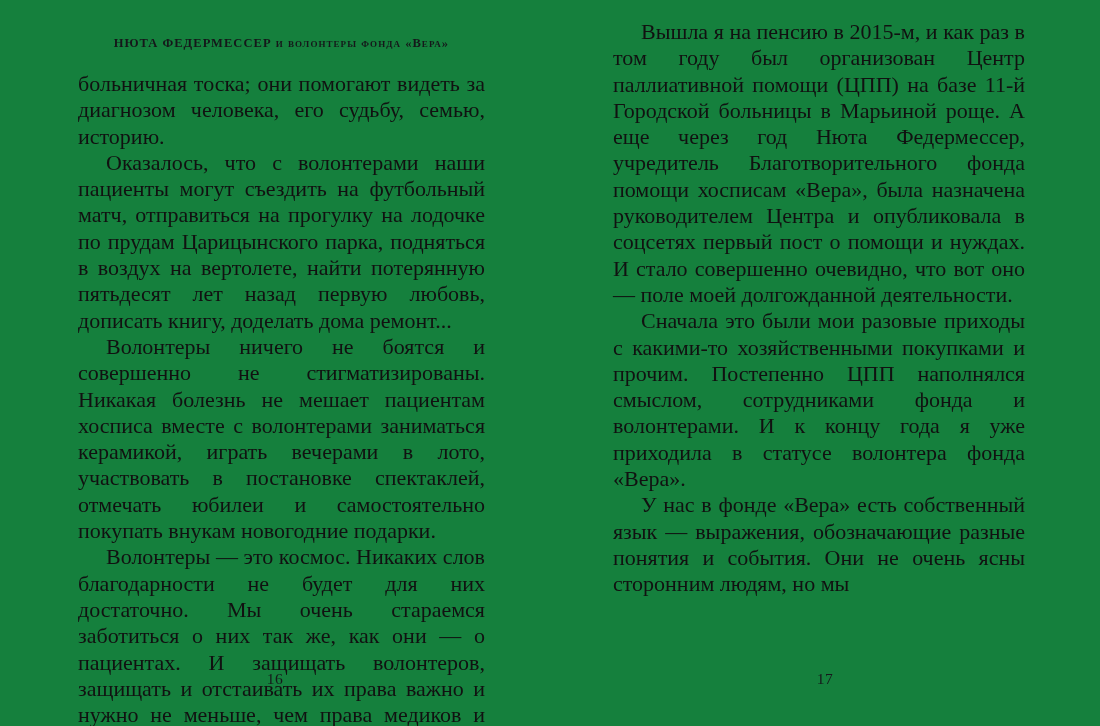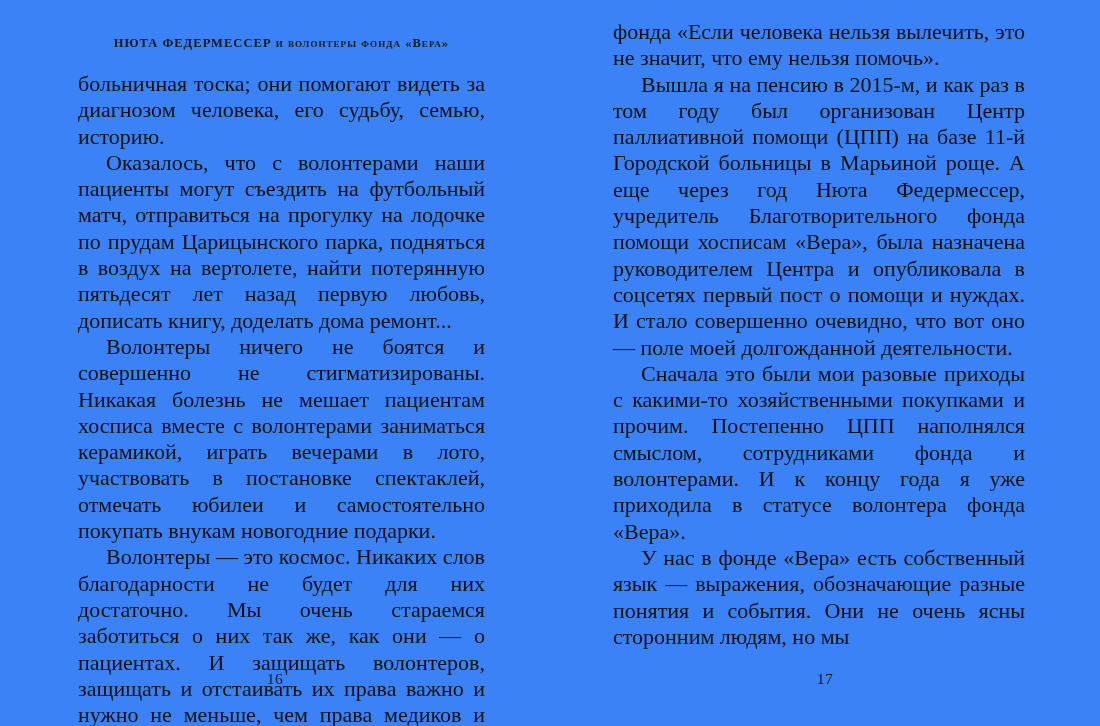--- a/index.html
+++ b/index.html
@@ -16,21 +16,21 @@
     color: #111111;
     -webkit-font-smoothing: antialiased;
   }
 
   .spread {
     position: relative;
     width: 1100px;
     height: 726px;
     display: flex;
     box-sizing: border-box;
-    background: #3b82f6;
+    background: #15803d;
   }
 
   .page {
     position: relative;
     width: 550px;
     height: 726px;
     box-sizing: border-box;
   }
 
   .page-left  { padding: 0 65px 0 78px; }
@@ -115,21 +115,20 @@
       <p class="para no-indent">Про фонд помощи хосписам «Вера» я узнала, наверное, прямо в год его регистрации, в 2006 году. Почти десять лет я ездила на работу мимо плаката</p>
     </div>
 
     <div class="folio">16</div>
   </div>
 
   <div class="page page-right">
 
 
     <div class="text-col">
-      <p class="para no-indent">фонда «Если человека нельзя вылечить, это не значит, что ему нельзя помочь».</p>
       <p class="para">Вышла я на пенсию в 2015-м, и как раз в том году был организован Центр паллиативной помощи (ЦПП) на базе 11-й Городской больницы в Марьиной роще. А еще через год Нюта Федермессер, учредитель Благотворительного фонда помощи хосписам «Вера», была назначена руководителем Центра и опубликовала в соцсетях первый пост о помощи и нуждах. И стало совершенно очевидно, что вот оно — поле моей долгожданной деятельности.</p>
       <p class="para">Сначала это были мои разовые приходы с какими-то хозяйственными покупками и прочим. Постепенно ЦПП наполнялся смыслом, сотрудниками фонда и волонтерами. И к концу года я уже приходила в статусе волонтера фонда «Вера».</p>
       <p class="para">У нас в фонде «Вера» есть собственный язык — выражения, обозначающие разные понятия и события. Они не очень ясны сторонним людям, но мы</p>
     </div>
 
     <div class="folio">17</div>
   </div>
 
 </div>
 

